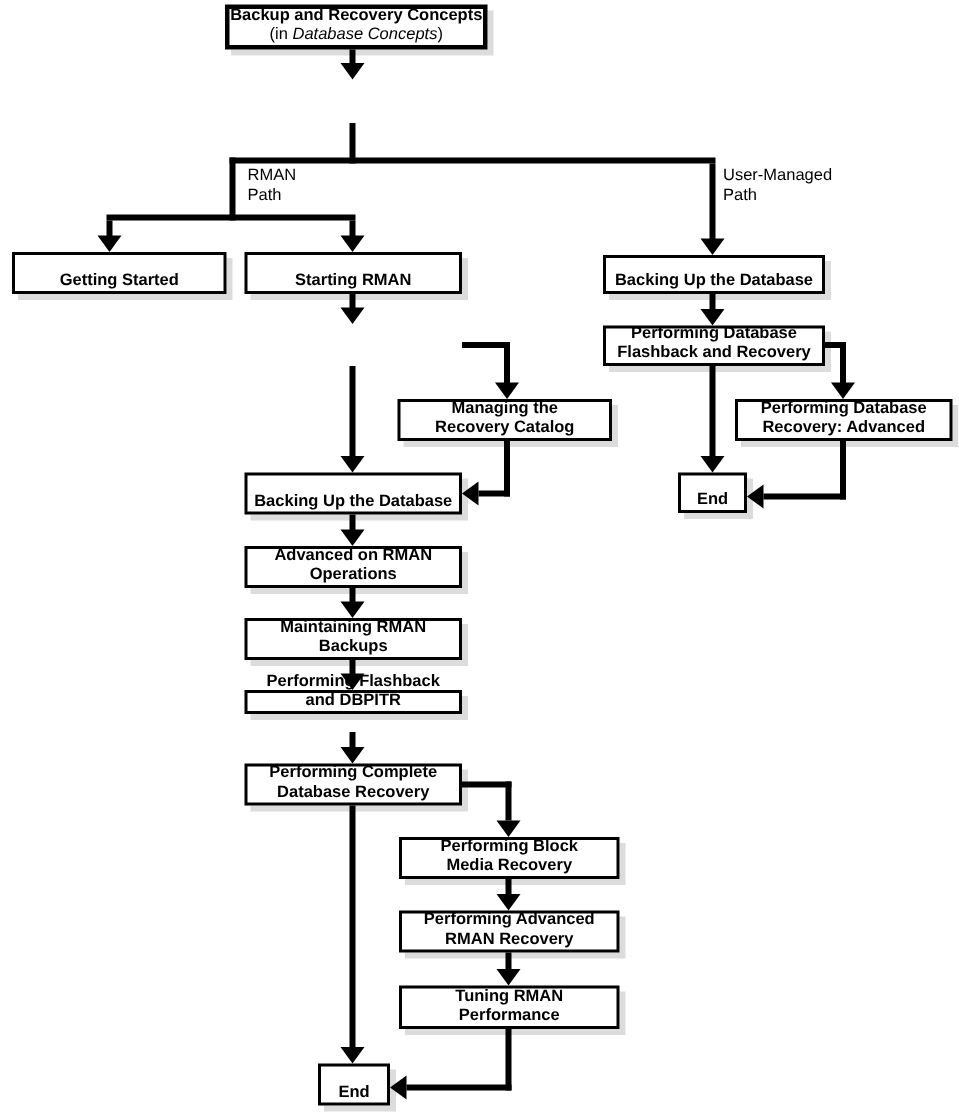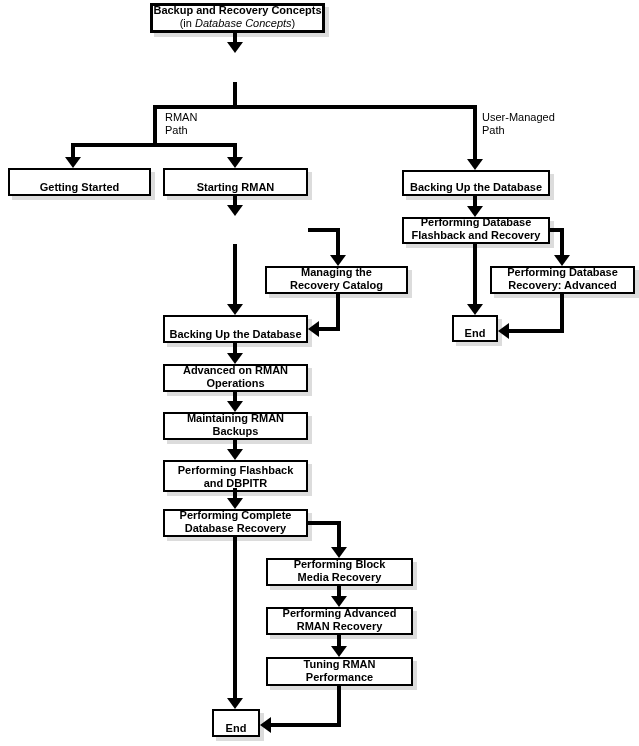--- a/index.html
+++ b/index.html
@@ -61,21 +61,21 @@
   <div class="node" style="left:163px;top:364px;width:145px;height:28px;">
     <span class="ln">Advanced on RMAN</span>
     <span class="ln">Operations</span>
   </div>
 
   <div class="node" style="left:163px;top:412px;width:145px;height:28px;">
     <span class="ln">Maintaining RMAN</span>
     <span class="ln">Backups</span>
   </div>
 
-  <div class="node" style="left:163px;top:460px;width:145px;height:32px;">
+  <div class="node" style="left:163px;top:460px;width:145px;height:16px;">
     <span class="ln">Performing Flashback</span>
     <span class="ln">and DBPITR</span>
   </div>
 
   <div class="node" style="left:163px;top:509px;width:145px;height:28px;">
     <span class="ln">Performing Complete</span>
     <span class="ln">Database Recovery</span>
   </div>
 
   <div class="node" style="left:266px;top:558px;width:147px;height:28px;">

